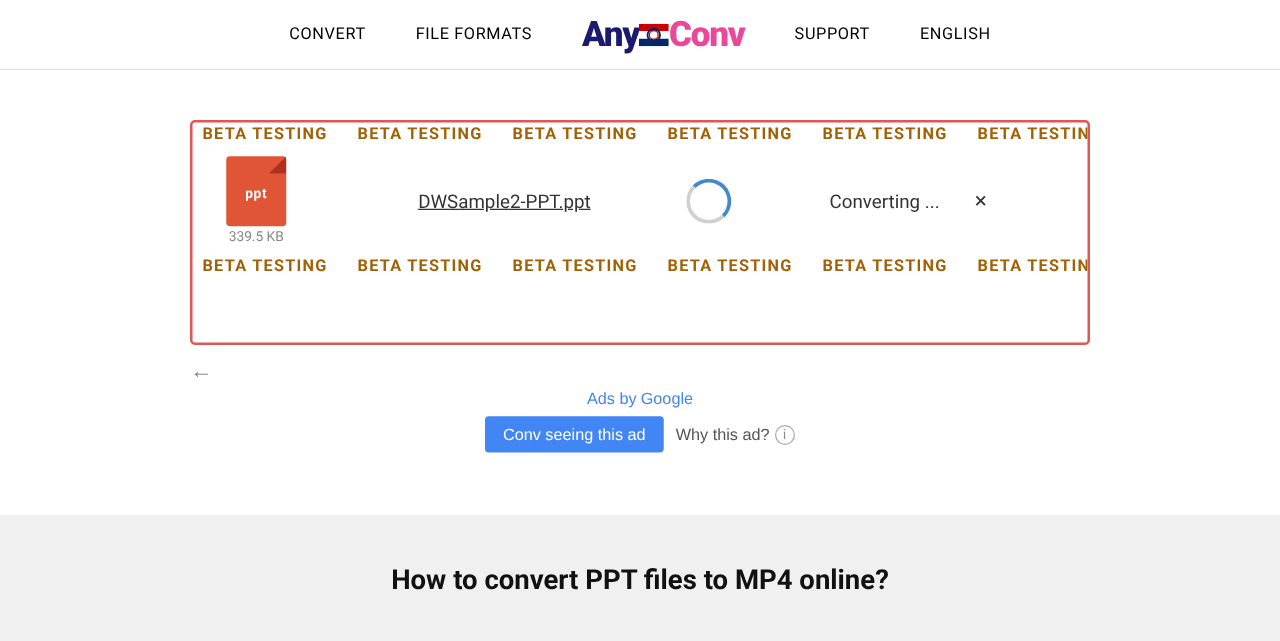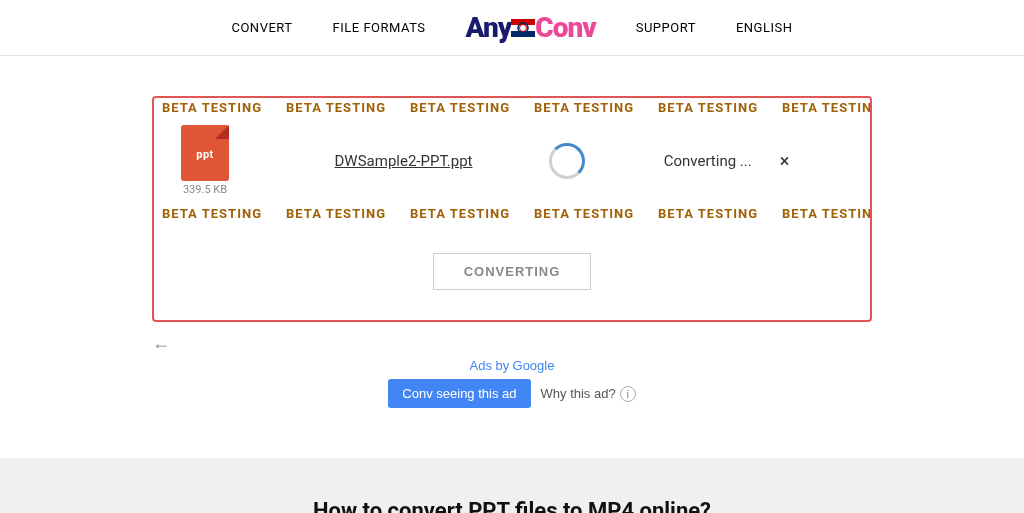--- a/index.html
+++ b/index.html
@@ -355,23 +355,20 @@
 
       <div class="beta-inline">
         <span class="beta-text">BETA TESTING</span>
         <span class="beta-text">BETA TESTING</span>
         <span class="beta-text">BETA TESTING</span>
         <span class="beta-text">BETA TESTING</span>
         <span class="beta-text">BETA TESTING</span>
         <span class="beta-text">BETA TESTING</span>
       </div>
 
-      <div class="converting-btn-area">
-        <button class="converting-btn">CONVERTING</button>
-      </div>
 
     </div>
   </div>
 
   <div class="ads-section">
     <div class="ads-nav">
       <span class="nav-arrow">←</span>
     </div>
     <div class="ads-by-google">
       <span>Ads by</span>

